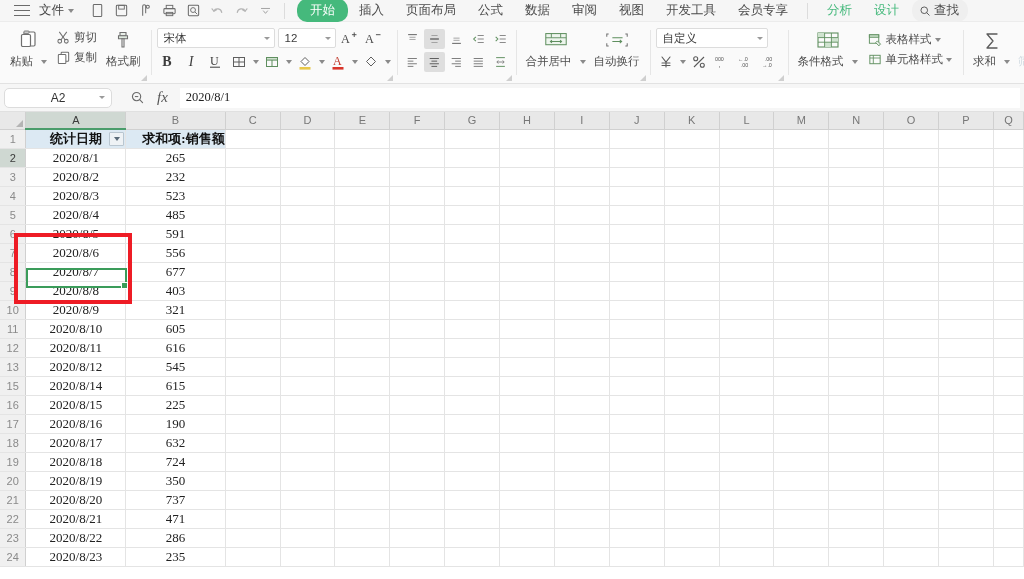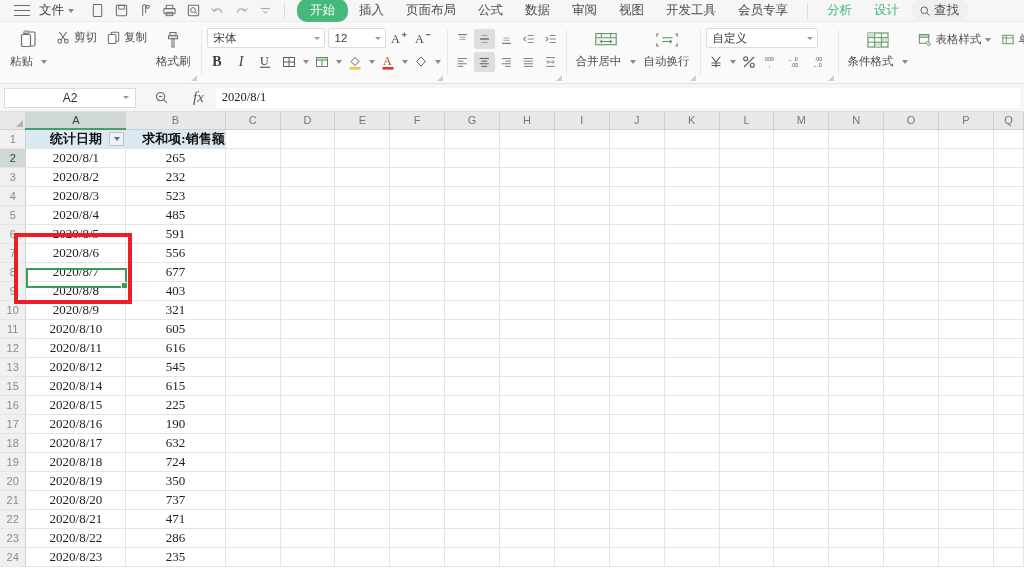--- a/index.html
+++ b/index.html
@@ -52,21 +52,21 @@
     content: ""; position: absolute; left: 0; top: 6px; bottom: 8px; width: 1px; background: #e6e6e6;
   }
   .grp-expand { position: absolute; right: 4px; bottom: 2px; width: 7px; height: 7px; }
   .grp-expand::after { content: ""; position: absolute; right: 0; bottom: 0; border-left: 6px solid transparent; border-bottom: 6px solid #cfcfcf; }
 
   .bigbtn {
     display: flex; flex-direction: column; align-items: center; justify-content: flex-start;
     min-width: 40px; padding: 2px 4px; font-size: 11.5px; color: #4d4d4d; cursor: default;
   }
   .bigbtn .lbl { margin-top: 2px; display: flex; align-items: center; gap: 8px; white-space: nowrap; }
-  .stack2 { display: flex; flex-direction: row; justify-content: center; gap: 3px; padding: 3px 2px; }
+  .stack2 { display: flex; flex-direction: column; justify-content: center; gap: 3px; padding: 3px 2px; }
   .smbtn { display: flex; align-items: center; gap: 3px; font-size: 11.5px; color: #4d4d4d; padding: 1px 3px; white-space: nowrap; cursor: default; }
 
   .fontgrp { display: flex; flex-direction: column; gap: 4px; padding: 4px 6px 2px 6px; }
   .fontrow { display: flex; align-items: center; gap: 3px; }
   .combo {
     height: 20px; background: #fff; border: 1px solid #dcdcdc; border-radius: 2px;
     display: flex; align-items: center; padding: 0 4px 0 6px; font-size: 11.5px; color: #3c3c3c;
   }
   .combo .cval { flex: 1; white-space: nowrap; overflow: hidden; }
   .combo .ccaret { width: 0; height: 0; border-left: 3px solid transparent; border-right: 3px solid transparent; border-top: 3.5px solid #9a9a9a; margin-left: 4px; }
@@ -80,26 +80,26 @@
   .abtn.sel { background: #dedede; }
 
   .numgrp { display: flex; flex-direction: column; gap: 4px; padding: 4px 6px 2px 6px; }
 
   
   .formulabar {
     height: 28px; background: #f6f6f6; display: flex; align-items: center;
     padding: 0 4px; gap: 4px; border-bottom: 1px solid #e0e0e0;
   }
   .namebox {
-    width: 132px; height: 20px; background: #fff; border: 1px solid #dcdcdc; border-radius: 0;
+    width: 108px; height: 20px; background: #fff; border: 1px solid #dcdcdc; border-radius: 5px;
     display: flex; align-items: center; justify-content: center; position: relative;
     font-size: 12px; color: #333;
   }
   .namebox .ccaret { position: absolute; right: 6px; width: 0; height: 0; border-left: 3px solid transparent; border-right: 3px solid transparent; border-top: 3.5px solid #9a9a9a; }
-  .fbicons { display: flex; align-items: center; gap: 24px; padding: 0 8px 0 14px; }
+  .fbicons { display: flex; align-items: center; gap: 12px; padding: 0 8px 0 14px; }
   .fxlabel { font-family: "Liberation Serif", serif; font-style: italic; font-size: 15px; color: #555; }
   .fbinput { flex: 1; height: 20px; display: flex; align-items: center; padding-left: 6px; font-size: 12.5px; color: #222; font-family: "Liberation Serif", serif; background: #fff; }
 
   
   .gridwrap { position: relative; height: 463px; overflow: hidden; background: #fff; }
   table.grid { border-collapse: collapse; table-layout: fixed; }
   .grid td, .grid th { padding: 0; margin: 0; }
 
   .corner { width: 26px; height: 17px; background: #e8e8e8; border-right: 1px solid #d0d0d0; border-bottom: 1px solid #d0d0d0; position: relative; }
   .corner::after { content: ""; position: absolute; right: 2px; bottom: 2px; width: 0; height: 0; border-left: 7px solid transparent; border-bottom: 7px solid #b4b4b4; }

